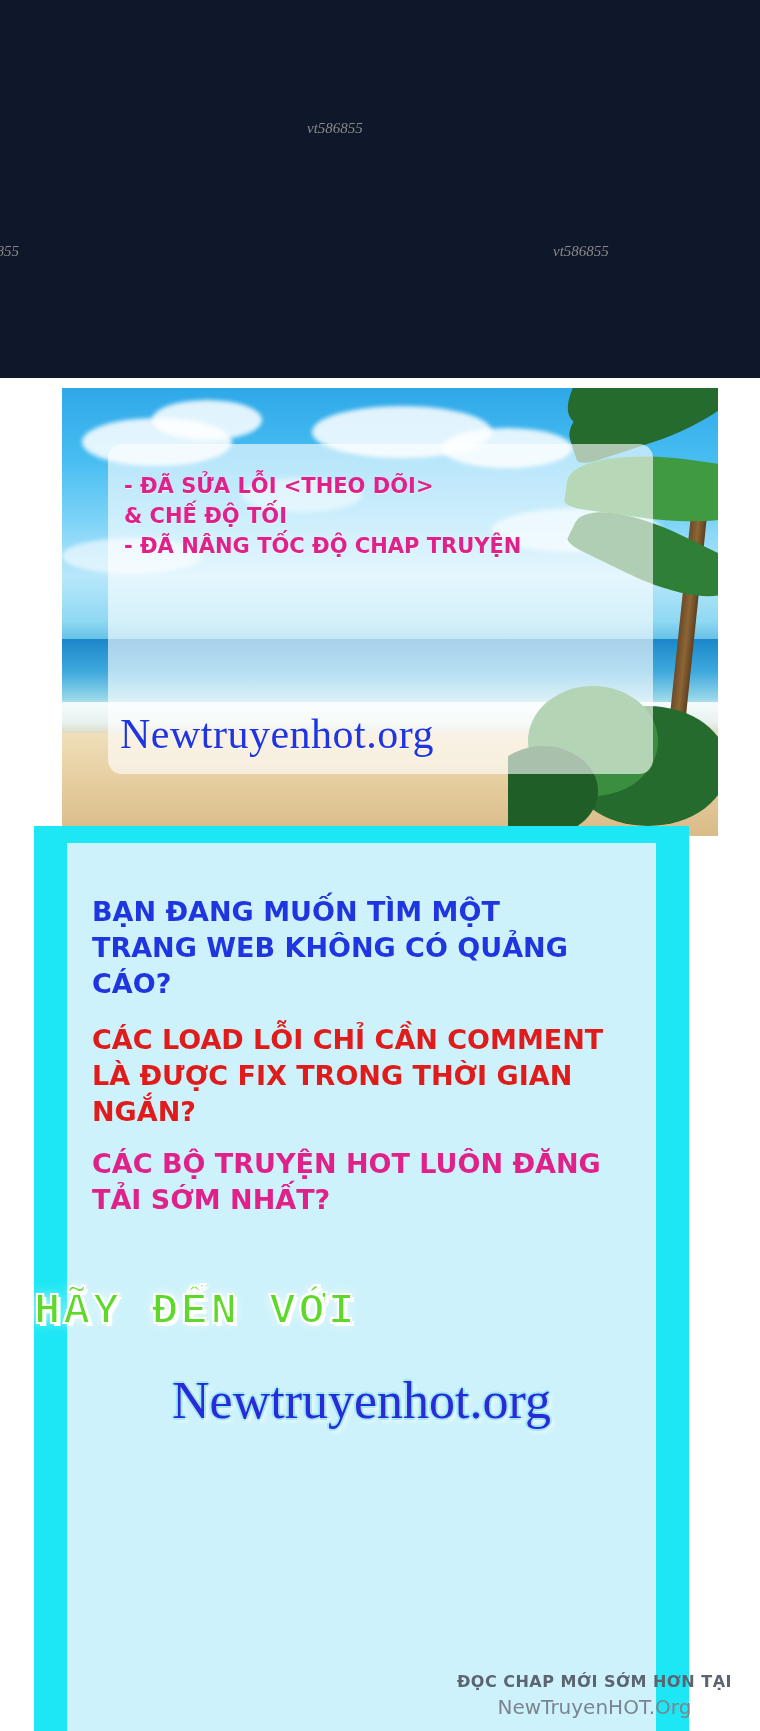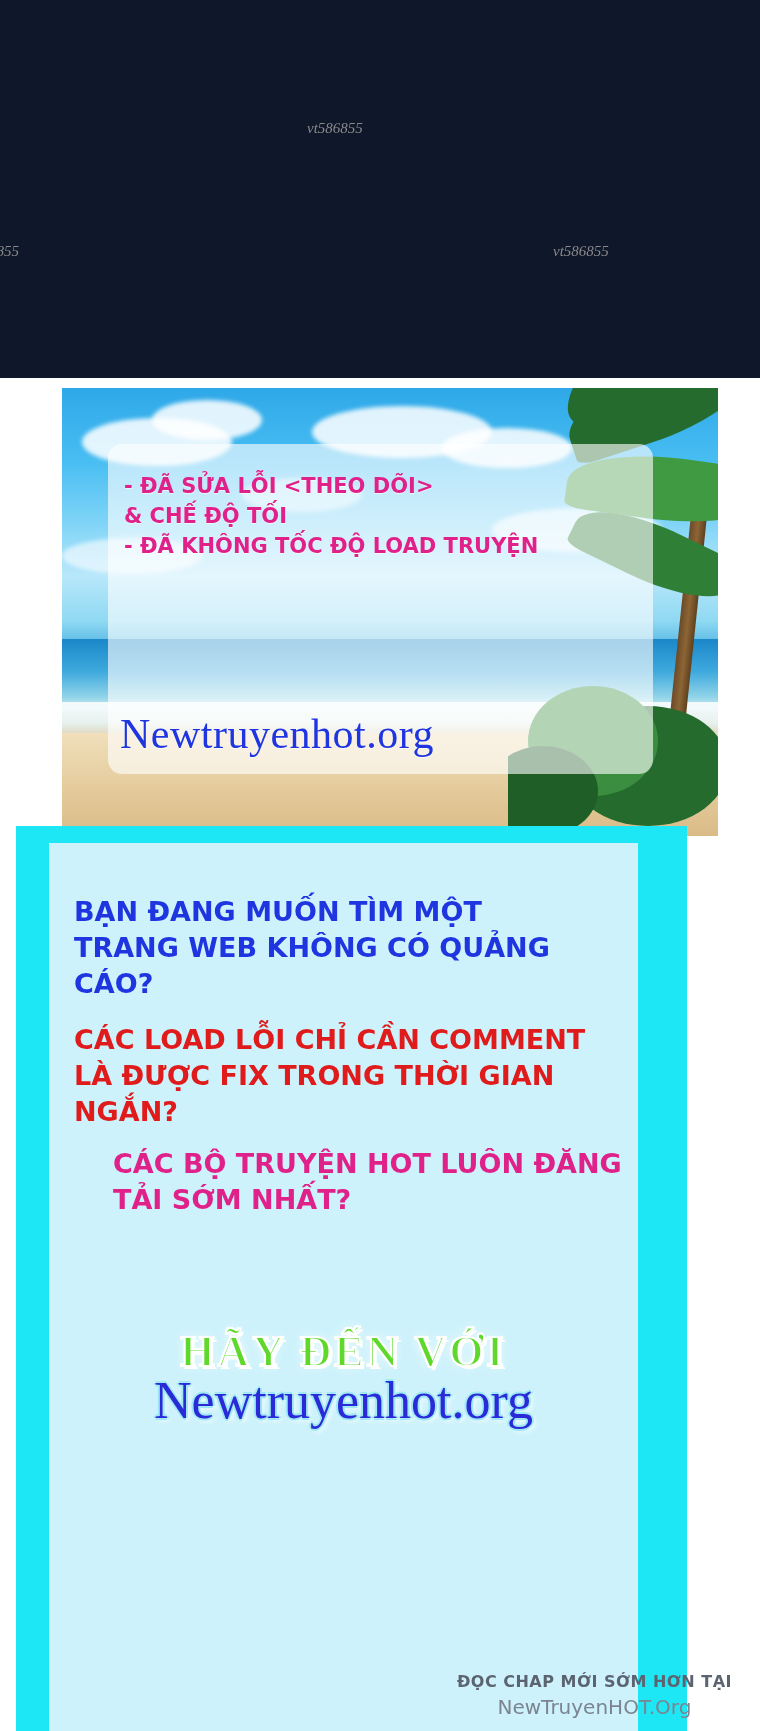--- a/index.html
+++ b/index.html
@@ -163,66 +163,63 @@
     font-size: 42px;
     color: #1f35e0;
     letter-spacing: .5px;
     white-space: nowrap;
     text-shadow: 0 1px 1px rgba(255,255,255,.7);
   }
 
   
   .panel-cyan {
     position: absolute;
-    left: 16px;
+    left: 34px;
     top: 826px;
     width: 655px;
     height: 905px;
     background: #1de7f5;
     overflow: hidden;
-    padding-left: 16px;
   }
   .cyan-inner {
     position: absolute;
     left: 33px;
     top: 17px;
     width: 589px;
     height: 888px;
     background: #cdf2fb;
   }
   .ad-block {
     position: absolute;
     left: 58px;
     width: 520px;
     font-family: "DejaVu Sans", sans-serif;
     font-weight: bold;
     font-size: 27px;
     line-height: 1.34;
   }
   .ad-q1 { top: 68px;  color: #1f35e0; }
   .ad-q2 { top: 196px; color: #e01b1b; }
-  .ad-q3 { top: 320px; color: #e0218a; margin-left: 39px; }
+  .ad-q3 { top: 320px; color: #e0218a; }
 
   .hay-den {
     position: absolute;
     left: 0;
     top: 460px;
     width: 655px;
-    text-align: center;
-    font-family: Liberation Serif, serif;
+    font-family: Liberation Mono, monospace;
     font-weight: bold;
     font-size: 44px;
     letter-spacing: 3px;
     color: #5ed92b;
     -webkit-text-stroke: 2px #ffffff;
     text-shadow:
        3px 3px 0 #ffffff,
       -1px -1px 0 #ffffff,
        0 0 12px rgba(255,255,255,.9);
-    margin-top: 40px;
   }
   .site-final {
     position: absolute;
     left: 0;
     top: 545px;
     width: 655px;
     text-align: center;
     font-family: "Liberation Serif", serif;
     font-size: 52px;
     color: #2a2ad8;
@@ -286,21 +283,21 @@
     <div class="bush b1"></div>
     <div class="bush b2"></div>
     <div class="bush b3"></div>
   </div>
 
   <div class="beach-card"></div>
 
   <div class="beach-lines">
     <div class="beach-line">- ĐÃ SỬA LỖI &lt;THEO DÕI&gt;</div>
     <div class="beach-line">&amp; CHẾ ĐỘ TỐI</div>
-    <div class="beach-line">- ĐÃ KHÔNG TỐC ĐỘ LOAD TRUYỆN</div>
+    <div class="beach-line">- ĐÃ NÂNG TỐC ĐỘ CHAP TRUYỆN</div>
   </div>
 
   <div class="site-blue">Newtruyenhot.org</div>
 </div>
 
 <div class="panel-cyan">
   <div class="cyan-inner"></div>
 
   <div class="ad-block ad-q1">BẠN ĐANG MUỐN TÌM MỘT TRANG WEB KHÔNG CÓ QUẢNG CÁO?</div>
   <div class="ad-block ad-q2">CÁC LOAD LỖI CHỈ CẦN COMMENT LÀ ĐƯỢC FIX TRONG THỜI GIAN NGẮN?</div>

